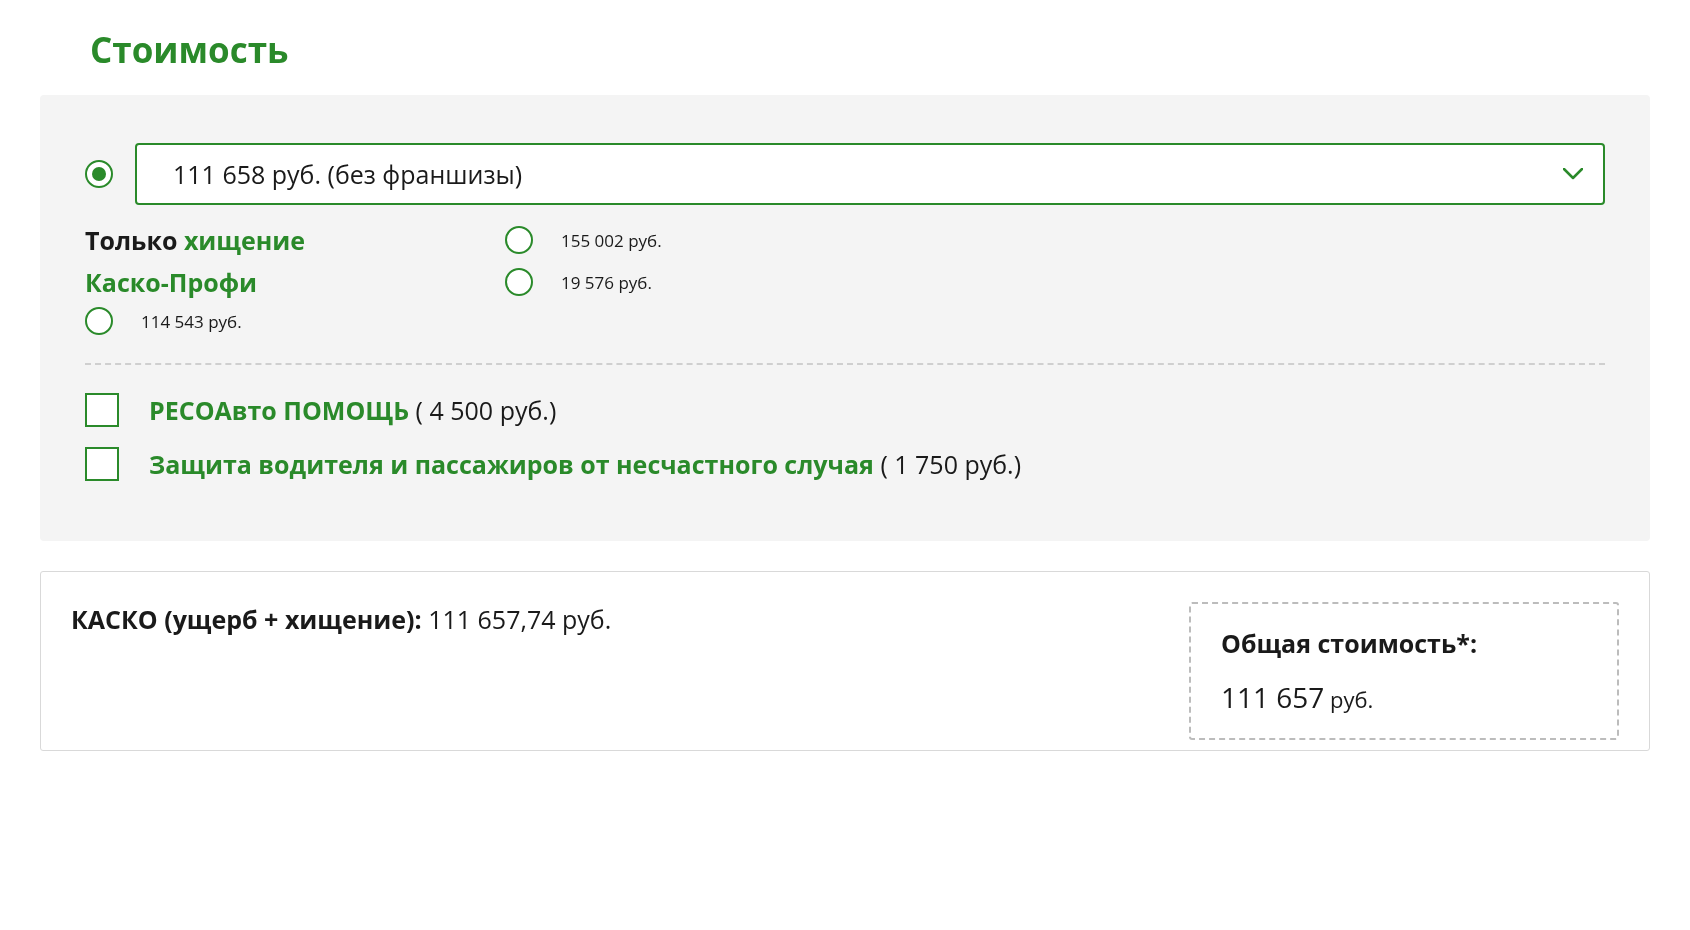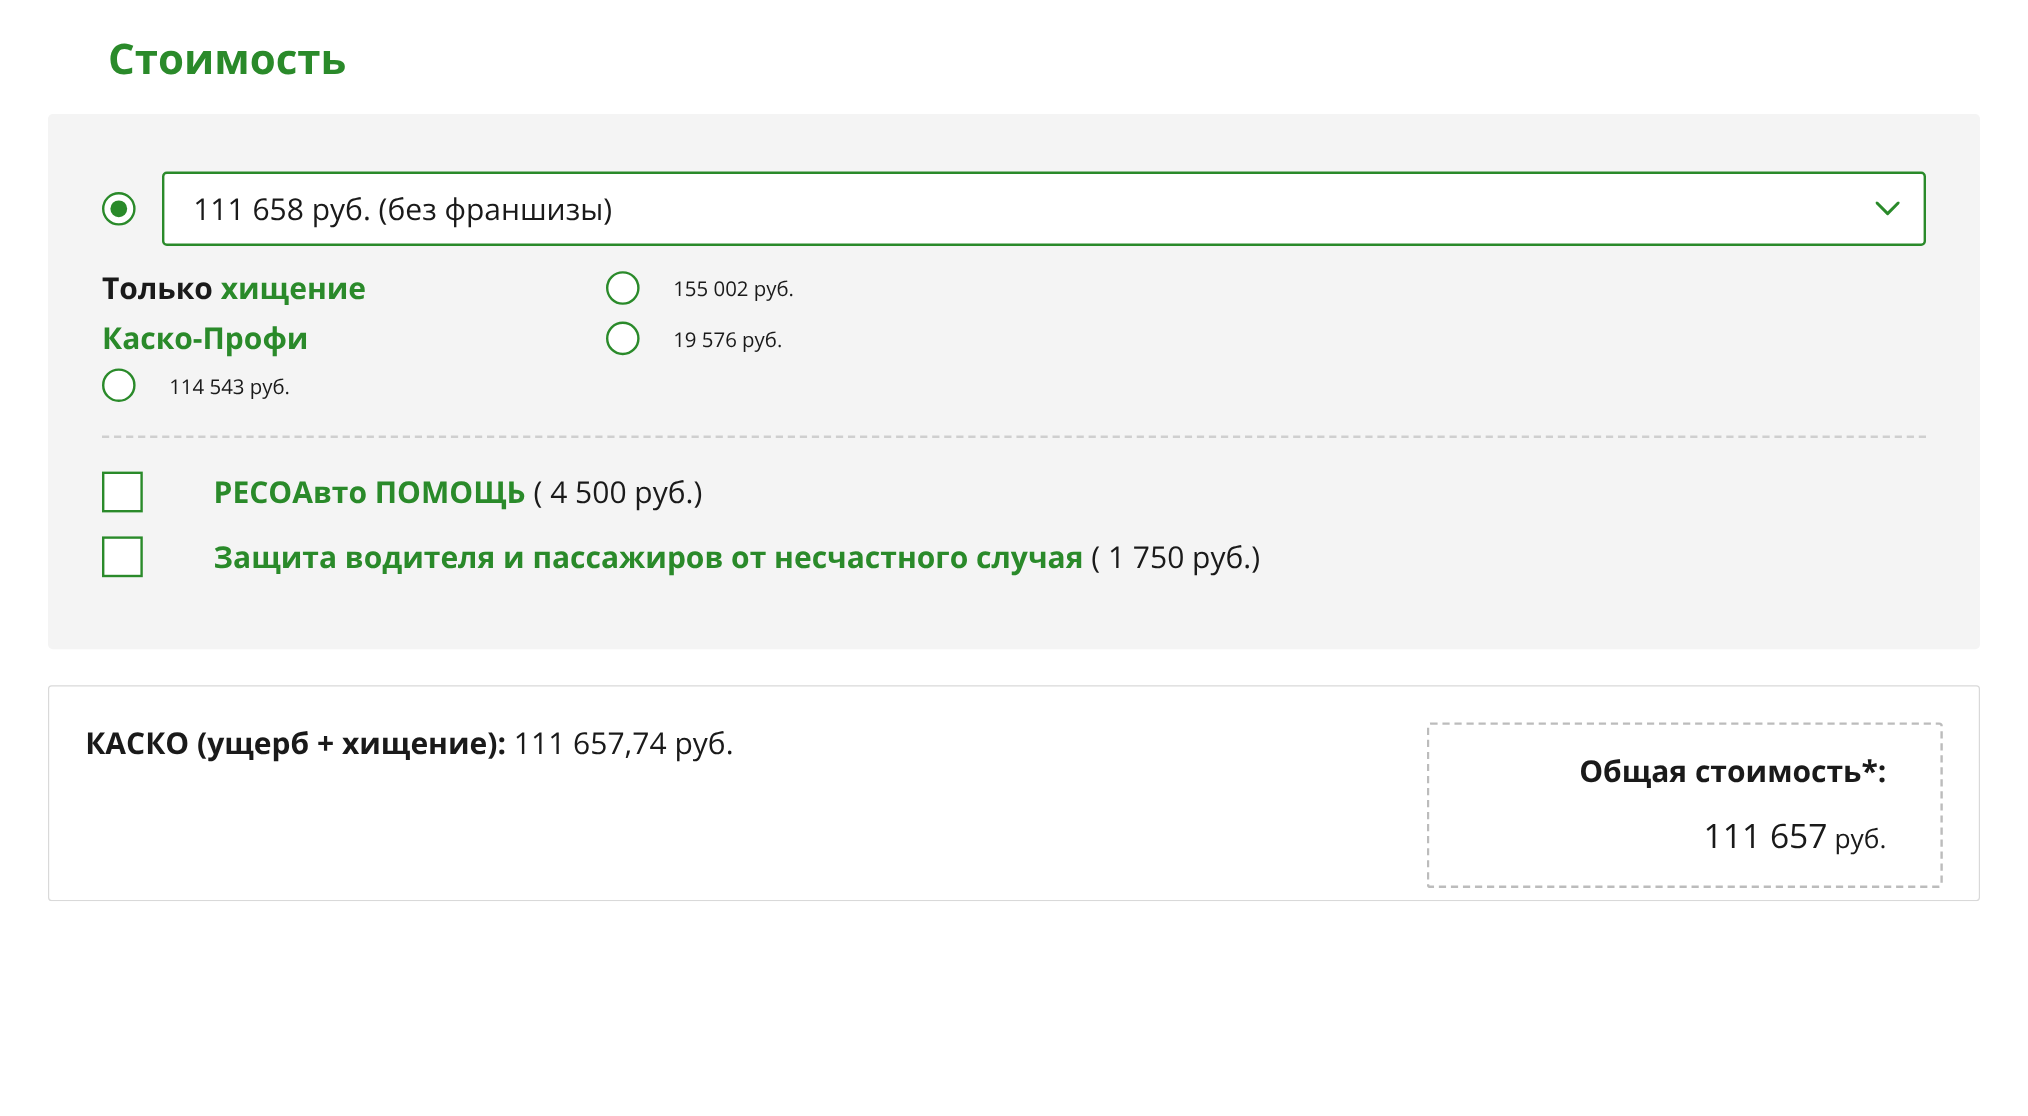--- a/index.html
+++ b/index.html
@@ -82,21 +82,21 @@
     font-size: 17px;
     color: #1a1a1a;
   }
 
   .select-box {
     flex: 1;
     margin-left: 22px;
     border: 2px solid #2a8a2a;
     border-radius: 4px;
     background: #fff;
-    padding: 12px 50px 12px 24px;
+    padding: 12px 50px 12px 36px;
     font-size: 25px;
     color: #1a1a1a;
     cursor: pointer;
     position: relative;
     display: flex;
     align-items: center;
   }
   .select-box .chev {
     position: absolute;
     right: 20px;
@@ -109,21 +109,20 @@
     border: none;
     border-top: 2px dashed #cfcfcf;
     margin: 28px 0 28px 0;
   }
 
   
   .addon-row {
     display: flex;
     align-items: center;
     margin-bottom: 20px;
-    gap: 29px;
   }
   .checkbox-square {
     width: 34px;
     height: 34px;
     border: 2.5px solid #2a8a2a;
     background: #fff;
     cursor: pointer;
     flex-shrink: 0;
   }
   .addon-text {
@@ -146,21 +145,20 @@
   }
   .summary-left {
     font-size: 25px;
   }
   .summary-left .bold { font-weight: 700; text-align: right; }
   .total-box {
     border: 2px dashed #bcbcbc;
     border-radius: 3px;
     padding: 22px 45px 22px 30px;
     min-width: 430px;
-    text-align: right;
   }
   .total-box .total-label {
     font-size: 25px;
     font-weight: 700;
     margin-bottom: 18px;
   }
   .total-box .total-value {
     font-size: 28px;
     font-weight: 400;
   }

